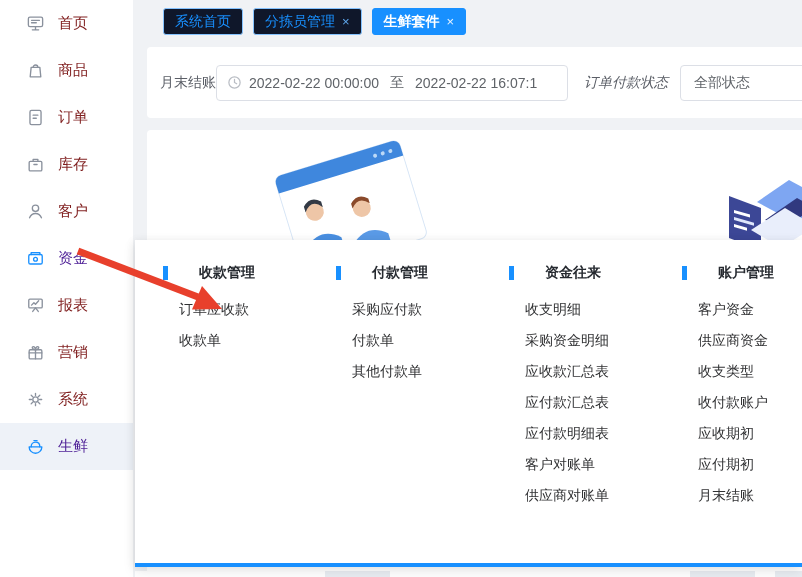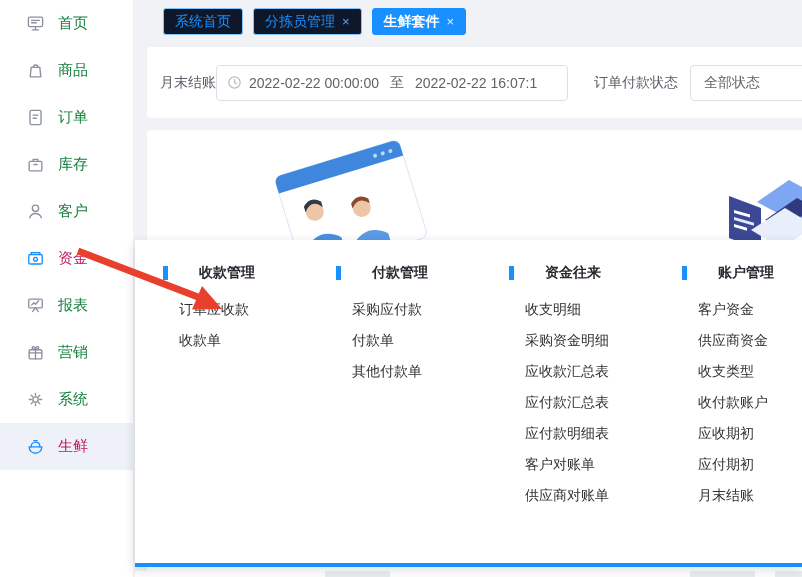--- a/index.html
+++ b/index.html
@@ -6,43 +6,43 @@
   html,body { width:802px; height:577px; }
   body {
     position:relative; overflow:hidden;
     background:#f0f2f5;
     font-family:"Liberation Sans","DejaVu Sans",sans-serif;
     color:#303133;
   }
   
   .sidebar { position:absolute; left:0; top:0; width:133px; height:577px; background:#ffffff; z-index:2; }
   .side-item { height:47px; display:flex; align-items:center; padding-left:26px; gap:13px;
-    font-size:15px; color:#15803d; cursor:pointer; }
+    font-size:15px; color:#7f1d1d; cursor:pointer; }
   .side-item .side-icon { width:19px; height:19px; color:#8a919d; display:inline-flex; }
   .side-item .side-icon svg { width:19px; height:19px; }
-  .side-item.active { color:#be185d; }
+  .side-item.active { color:#4c1d95; }
   .side-item.active .side-icon { color:#1890ff; }
   .side-item.highlight { background:#eef2f8; }
   
   .tabs-row { position:absolute; left:163px; top:8px; display:flex; gap:10px; z-index:3; }
   .tab { height:27px; display:flex; align-items:center; padding:0 11px; border-radius:3px;
     border:1px solid #85c3ff; background:#0f172a; color:#1890ff; font-size:14px; cursor:pointer; }
   .tab .tab-close { margin-left:7px; font-size:13px; color:#5fa9ef; line-height:1; }
   .tab.active { background:#1890ff; border-color:#1890ff; color:#fff; font-weight:bold; }
   .tab.active .tab-close { color:#e8f4ff; font-weight:normal; }
   
   .filter-card { position:absolute; left:147px; top:47px; width:712px; height:71px; background:#fff;
     border-radius:4px; display:flex; align-items:center; padding-left:13px; z-index:1; }
   .f-label { font-size:14px; color:#5a5e66; white-space:nowrap; }
   .date-range { width:352px; height:36px; border:1px solid #dcdfe6; border-radius:4px;
     display:flex; align-items:center; padding:0 10px; gap:7px; font-size:14px; color:#5f6368;
     overflow:hidden; white-space:nowrap; background:#fff; cursor:text; }
   .date-range .clock { width:15px; height:15px; color:#b9bdc4; flex:0 0 auto; display:inline-flex; }
   .date-sep { padding:0 4px; color:#5f6368; }
-  .status-label { margin-left:26px; }
+  .status-label { margin-left:16px;font-style:italic; }
   .status-select { margin-left:12px; width:130px; height:36px; border:1px solid #dcdfe6; border-radius:4px;
     display:flex; align-items:center; padding:0 13px; font-size:14px; color:#5f6368; background:#fff; cursor:pointer; }
   
   .content-card { position:absolute; left:147px; top:130px; width:712px; height:447px; background:#fff;
     border-radius:4px; z-index:1; overflow:hidden; }
   .illu-browser { position:absolute; left:138px; top:25px; width:132px; height:104px; transform:rotate(-17deg); }
   .illu-docs { position:absolute; left:580px; top:38px; width:88px; height:82px; }
   
   .dropdown { position:absolute; left:135px; top:240px; width:667px; height:327px; background:#fff;
     border-bottom:4px solid #1890ff; box-shadow:0 4px 12px rgba(0,0,0,.10), -3px 0 8px rgba(0,0,0,.04);

